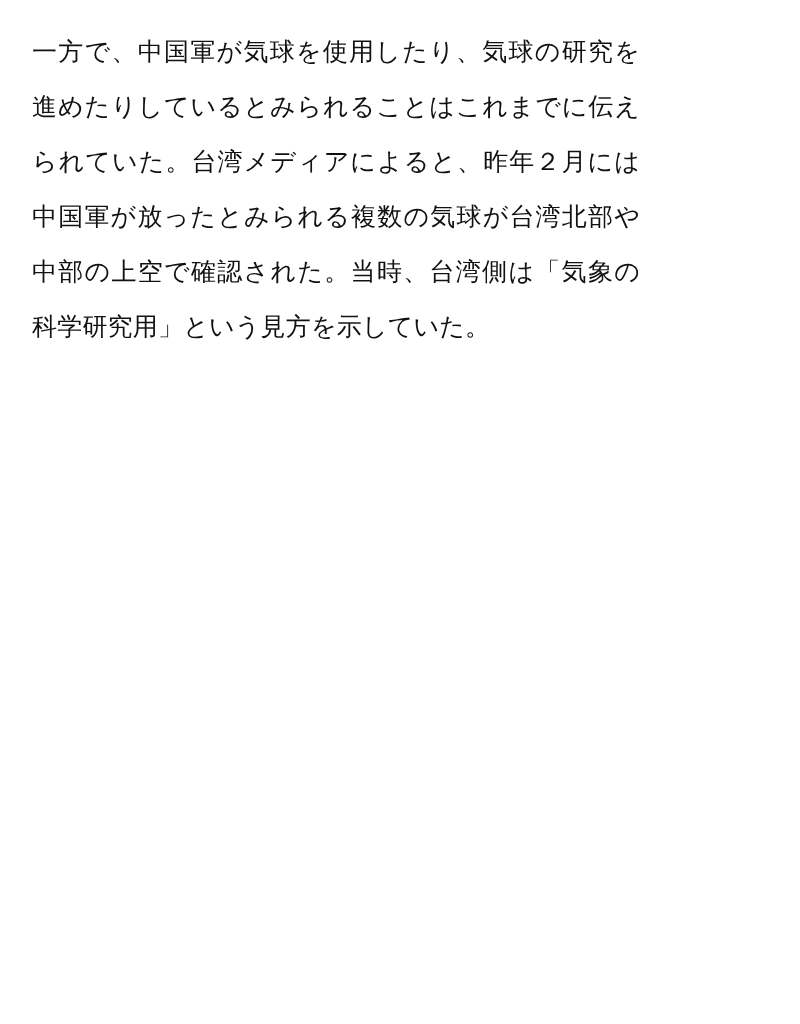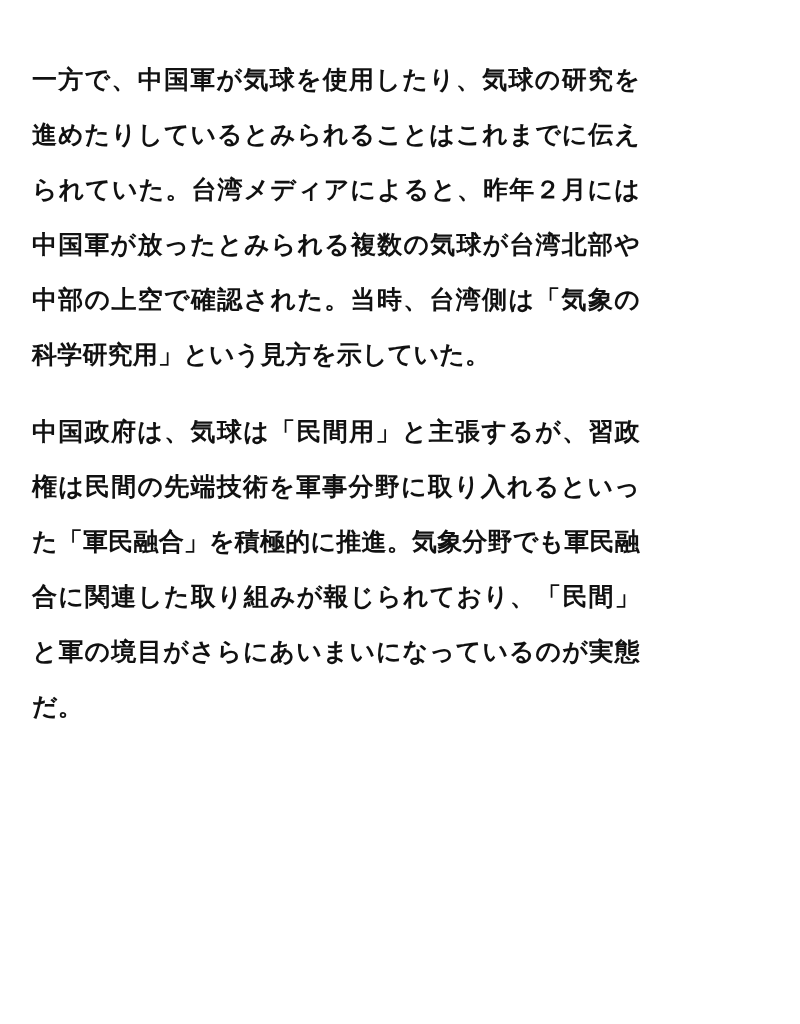--- a/index.html
+++ b/index.html
@@ -8,38 +8,36 @@
     background: #ffffff;
   }
   body {
     width: 800px;
     height: 1024px;
     font-family: "DejaVu Sans", "Liberation Sans", sans-serif;
     color: #1a1a1a;
     overflow: hidden;
   }
   .article {
-    padding: 52px 32px 0 32px;
+    padding: 24px 32px 0 32px;
     box-sizing: border-box;
     width: 672px;
-    font-weight: bold;
   }
   .para {
     font-size: 25px;
     line-height: 55px;
     letter-spacing: 0.2px;
     margin: 0 0 22px 0;
     text-align: justify;
     text-justify: inter-character;
     word-break: break-all;
     color: #111111;
   }
   .para:last-child {
     margin-bottom: 0;
   }
 </style>
 </head>
 <body>
 
 <div class="article">
   <p class="para">一方で、中国軍が気球を使用したり、気球の研究を進めたりしているとみられることはこれまでに伝えられていた。台湾メディアによると、昨年２月には中国軍が放ったとみられる複数の気球が台湾北部や中部の上空で確認された。当時、台湾側は「気象の科学研究用」という見方を示していた。</p>
-  <p class="para">中国政府は、気球は「民間用」と主張するが、習政権は民間の先端技術を軍事分野に取り入れるといった「軍民融合」を積極的に推進。気象分野でも軍民融合に関連した取り組みが報じられており、「民間」と軍の境目がさらにあいまいになっているのが実態だ。</p>
 </div>
 
 </body></html>

